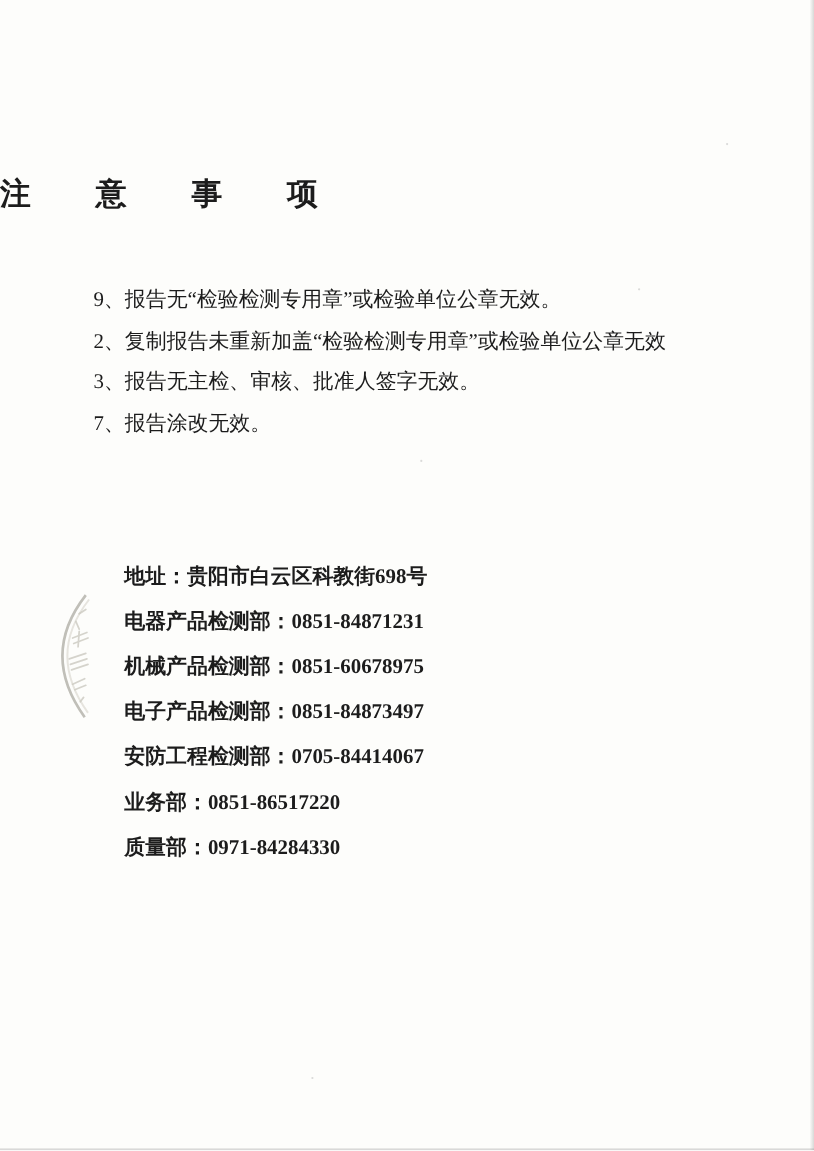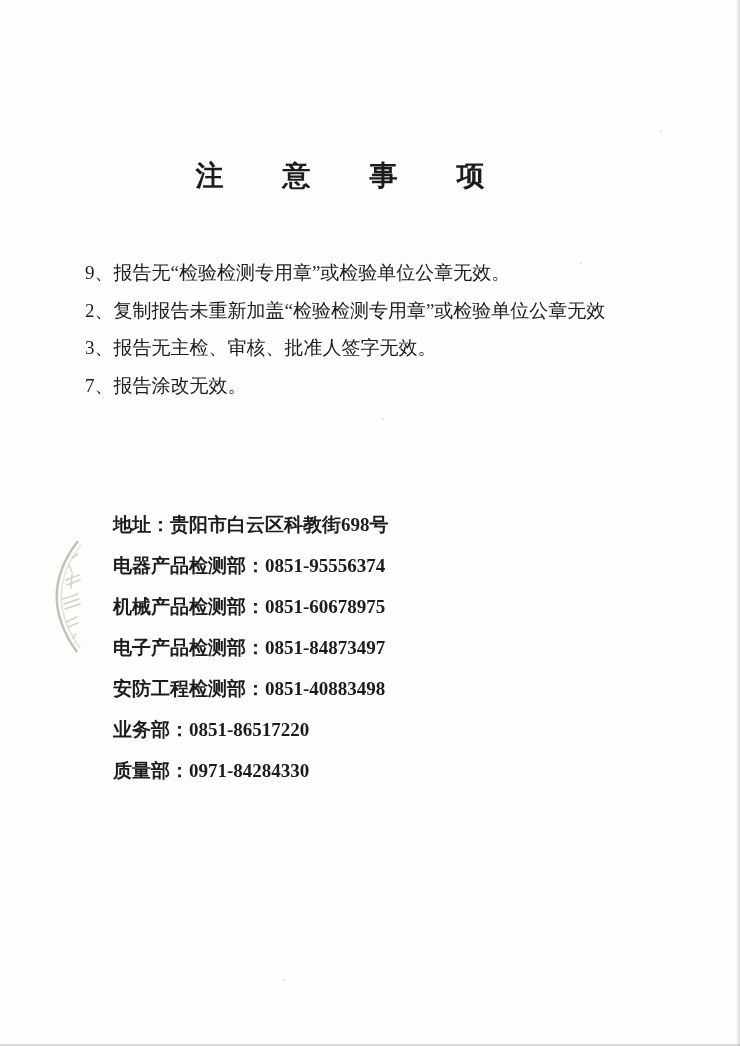--- a/index.html
+++ b/index.html
@@ -24,21 +24,20 @@
   .edge-bottom {
     position: absolute; left: 0; bottom: 0;
     width: 100%; height: 2px;
     background: rgba(125,125,125,0.28);
   }
   .title {
     position: absolute;
     top: 157px; left: 0;
     width: 100%;
     margin: 0;
-    text-align: center;
     font-size: 28px;
     font-weight: bold;
     letter-spacing: 26px;
     padding-right: 34px;
     box-sizing: border-box;
     white-space: nowrap;
   }
   .notices {
     position: absolute;
     top: 254px; left: 85px;
@@ -78,24 +77,24 @@
 
   <ol class="notices">
     <li>9、报告无“检验检测专用章”或检验单位公章无效。</li>
     <li>2、复制报告未重新加盖“检验检测专用章”或检验单位公章无效</li>
     <li>3、报告无主检、审核、批准人签字无效。</li>
     <li>7、报告涂改无效。</li>
   </ol>
 
   <div class="contacts">
     <div>地址：贵阳市白云区科教街698号</div>
-    <div>电器产品检测部：0851-95556374</div>
+    <div>电器产品检测部：0851-84871231</div>
     <div>机械产品检测部：0851-60678975</div>
     <div>电子产品检测部：0851-84873497</div>
-    <div>安防工程检测部：0851-40883498</div>
+    <div>安防工程检测部：0705-84414067</div>
     <div>业务部：0851-86517220</div>
     <div>质量部：0971-84284330</div>
   </div>
 
   <svg class="stamp" viewBox="0 0 50 118" xmlns="http://www.w3.org/2000/svg" aria-hidden="true">
 
     <path d="M 36 3 Q -6 57 35 114" fill="none" stroke="#aeaca3" stroke-width="2.4" opacity="0.85"></path>
     <path d="M 39 7 Q 0 57 38 110" fill="none" stroke="#d8d6cd" stroke-width="1.8" opacity="0.7"></path>
 
     <g stroke="#c6c4ba" stroke-width="1.6" opacity="0.8" stroke-linecap="round">

